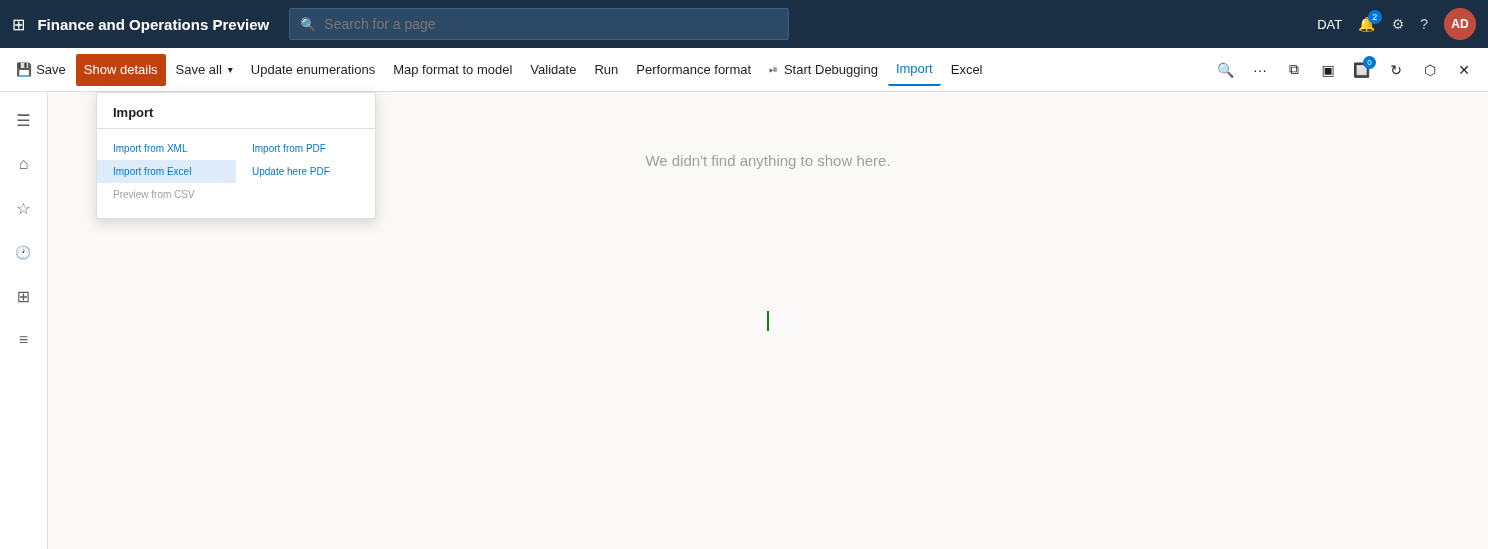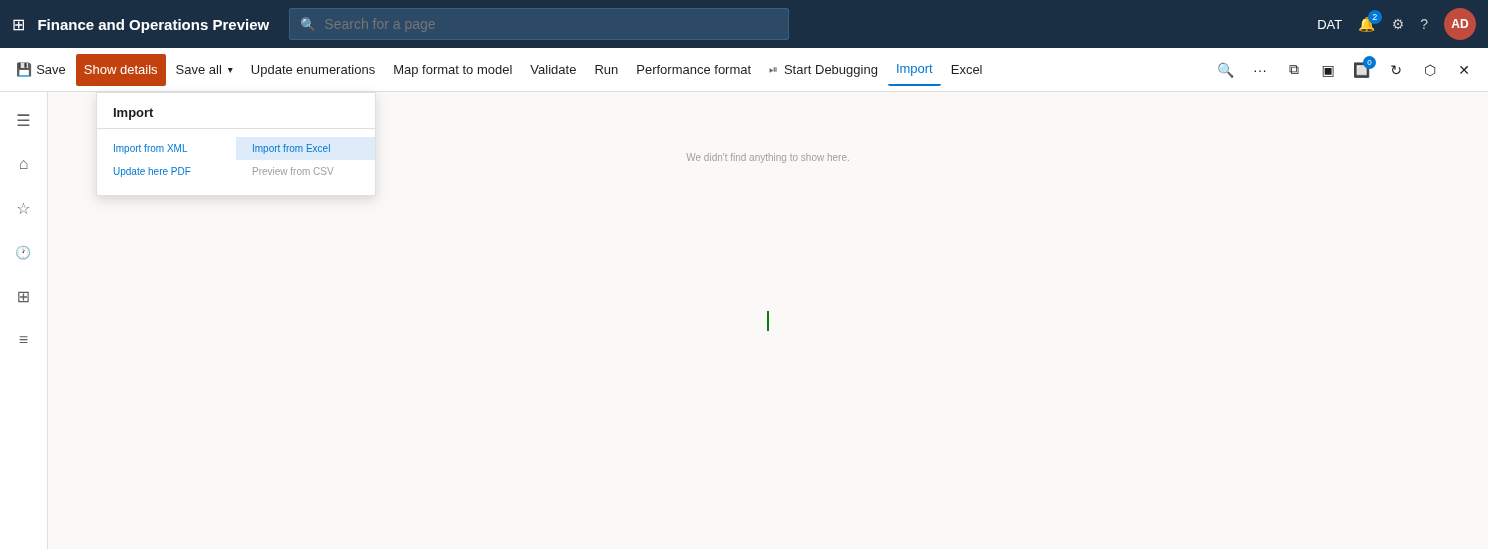--- a/index.html
+++ b/index.html
@@ -232,21 +232,21 @@
     
     .empty-content {
       flex: 1;
       display: flex;
       align-items: flex-start;
       justify-content: center;
       padding-top: 60px;
     }
     .empty-text {
       color: #a19f9d;
-      font-size: 10px;
+      font-size: 15px;
     }
 
     
     .cursor-line {
       position: absolute;
       left: calc(50% - 1px);
       top: 50%;
       width: 2px;
       height: 20px;
       background: #107c10;
@@ -357,20 +357,21 @@
     <div class="sidebar-icon">≡</div>
   </div>
 
   <div class="content-area">
 
     <div class="dropdown-overlay">
       <div class="import-dropdown">
         <div class="dropdown-header">Import</div>
         <div class="dropdown-grid">
           <div class="dropdown-item">Import from XML</div>
+          <div class="dropdown-item">Import from PDF</div>
           <div class="dropdown-item highlighted">Import from Excel</div>
           <div class="dropdown-item">Update here PDF</div>
           <div class="dropdown-item grayed">Preview from CSV</div>
         </div>
       </div>
     </div>
 
     <div class="empty-content">
       <span class="empty-text">We didn't find anything to show here.</span>
     </div>

